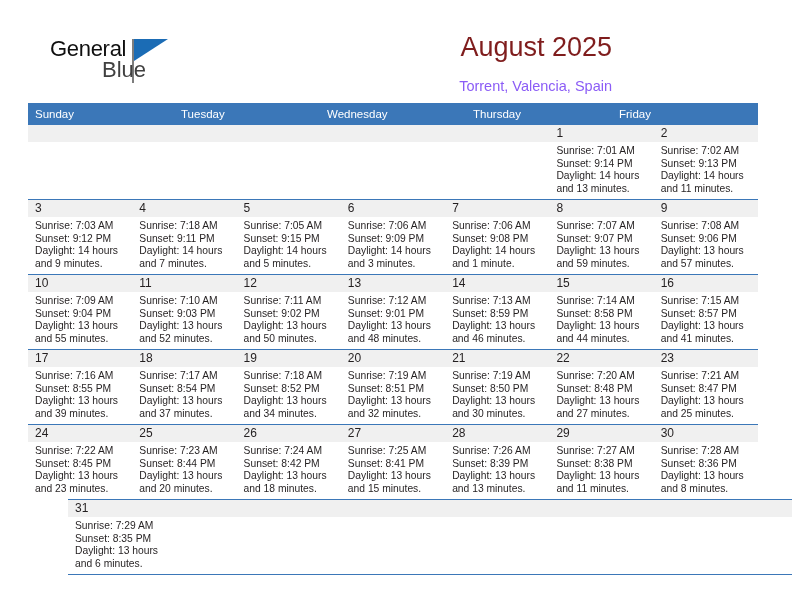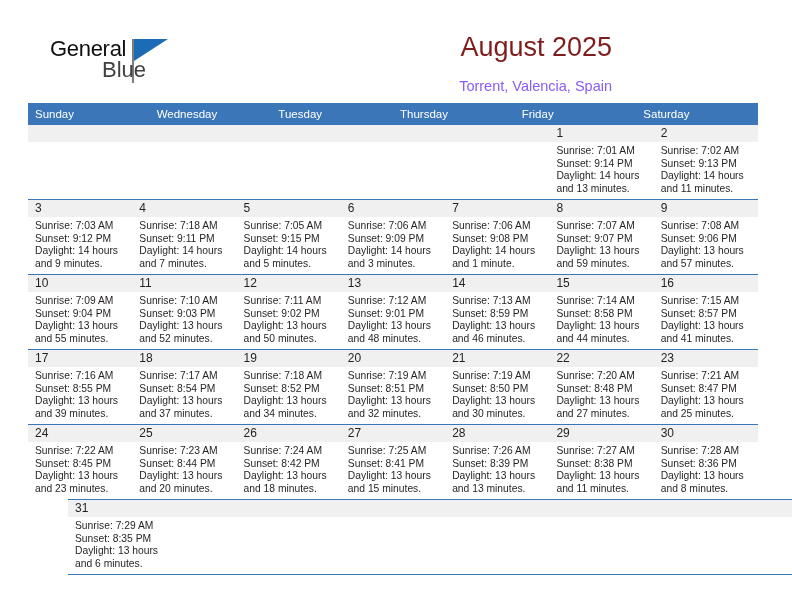--- a/index.html
+++ b/index.html
@@ -173,25 +173,24 @@
     <div class="title-block">
       <div class="cal-title">August 2025</div>
       <div class="cal-subtitle">Torrent, Valencia, Spain</div>
     </div>
 
   </div>
 
   <div class="calendar">
     <div class="weekdays">
         <div class="weekday">Sunday</div>
+        <div class="weekday">Tuesday</div>
         <div class="weekday">Wednesday</div>
-        <div class="weekday">Tuesday</div>
         <div class="weekday">Thursday</div>
         <div class="weekday">Friday</div>
-        <div class="weekday">Saturday</div>
       </div>
     <div class="weeks">
         <div class="week">
           <div class="day empty">
             <div class="day-number"></div>
             <div class="day-lines"></div>
           </div>
           <div class="day empty">
             <div class="day-number"></div>
             <div class="day-lines"></div>

